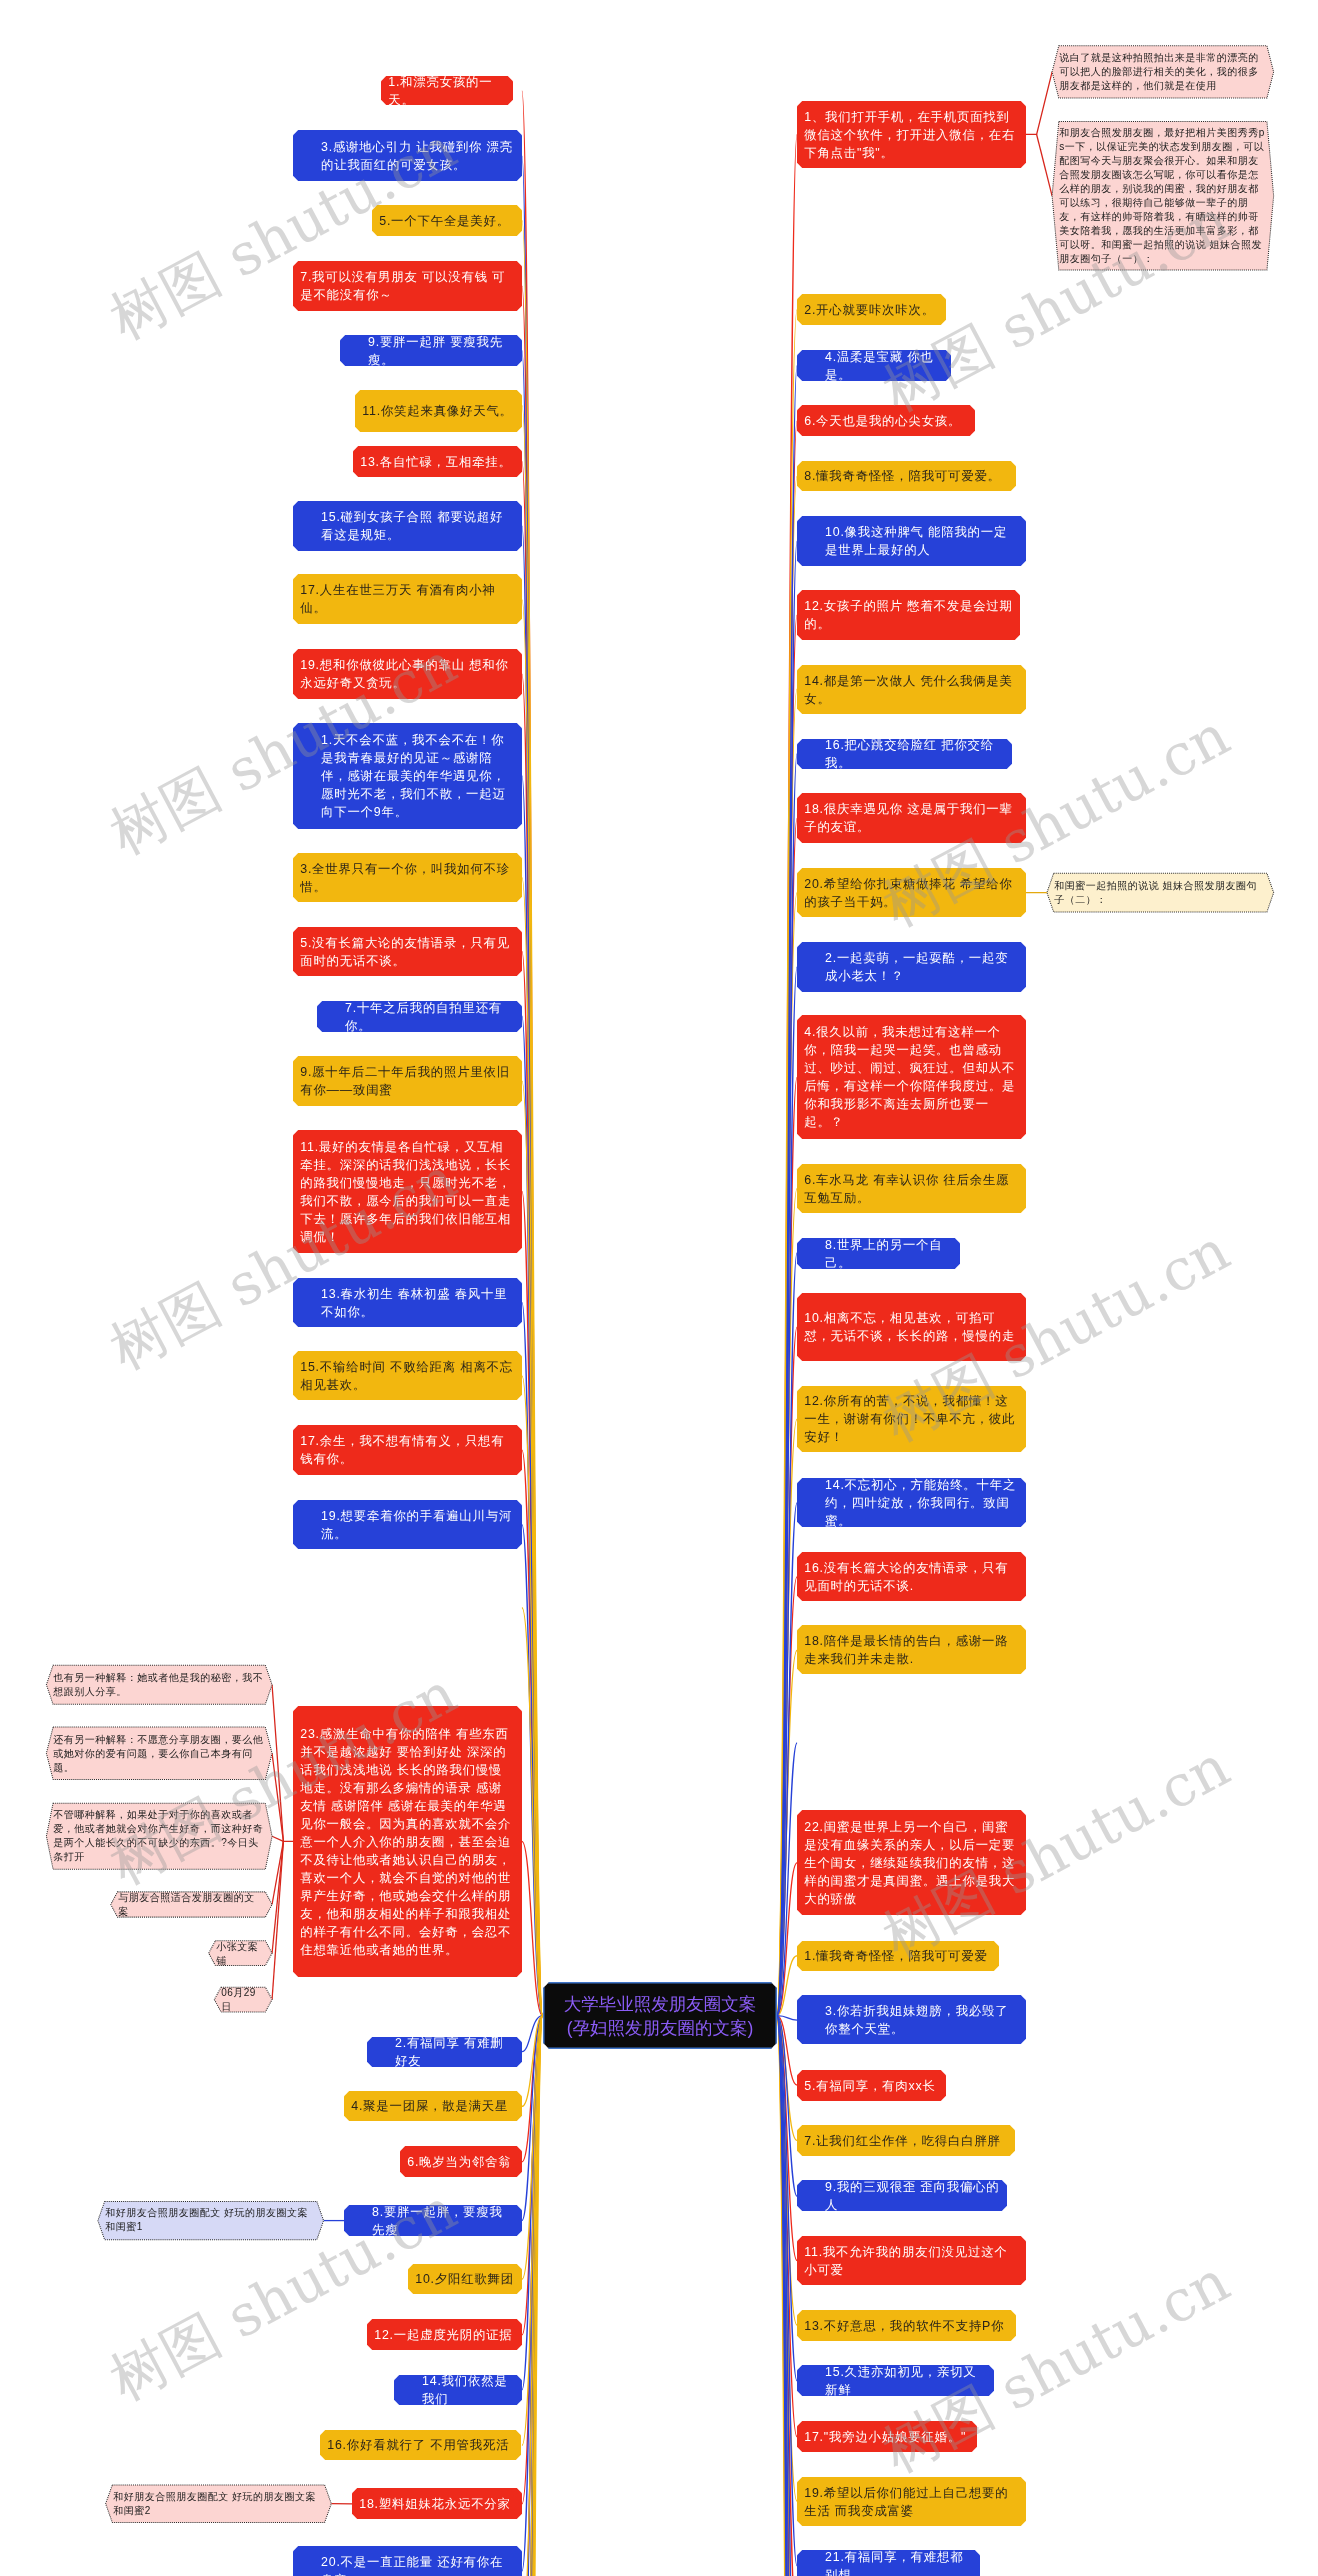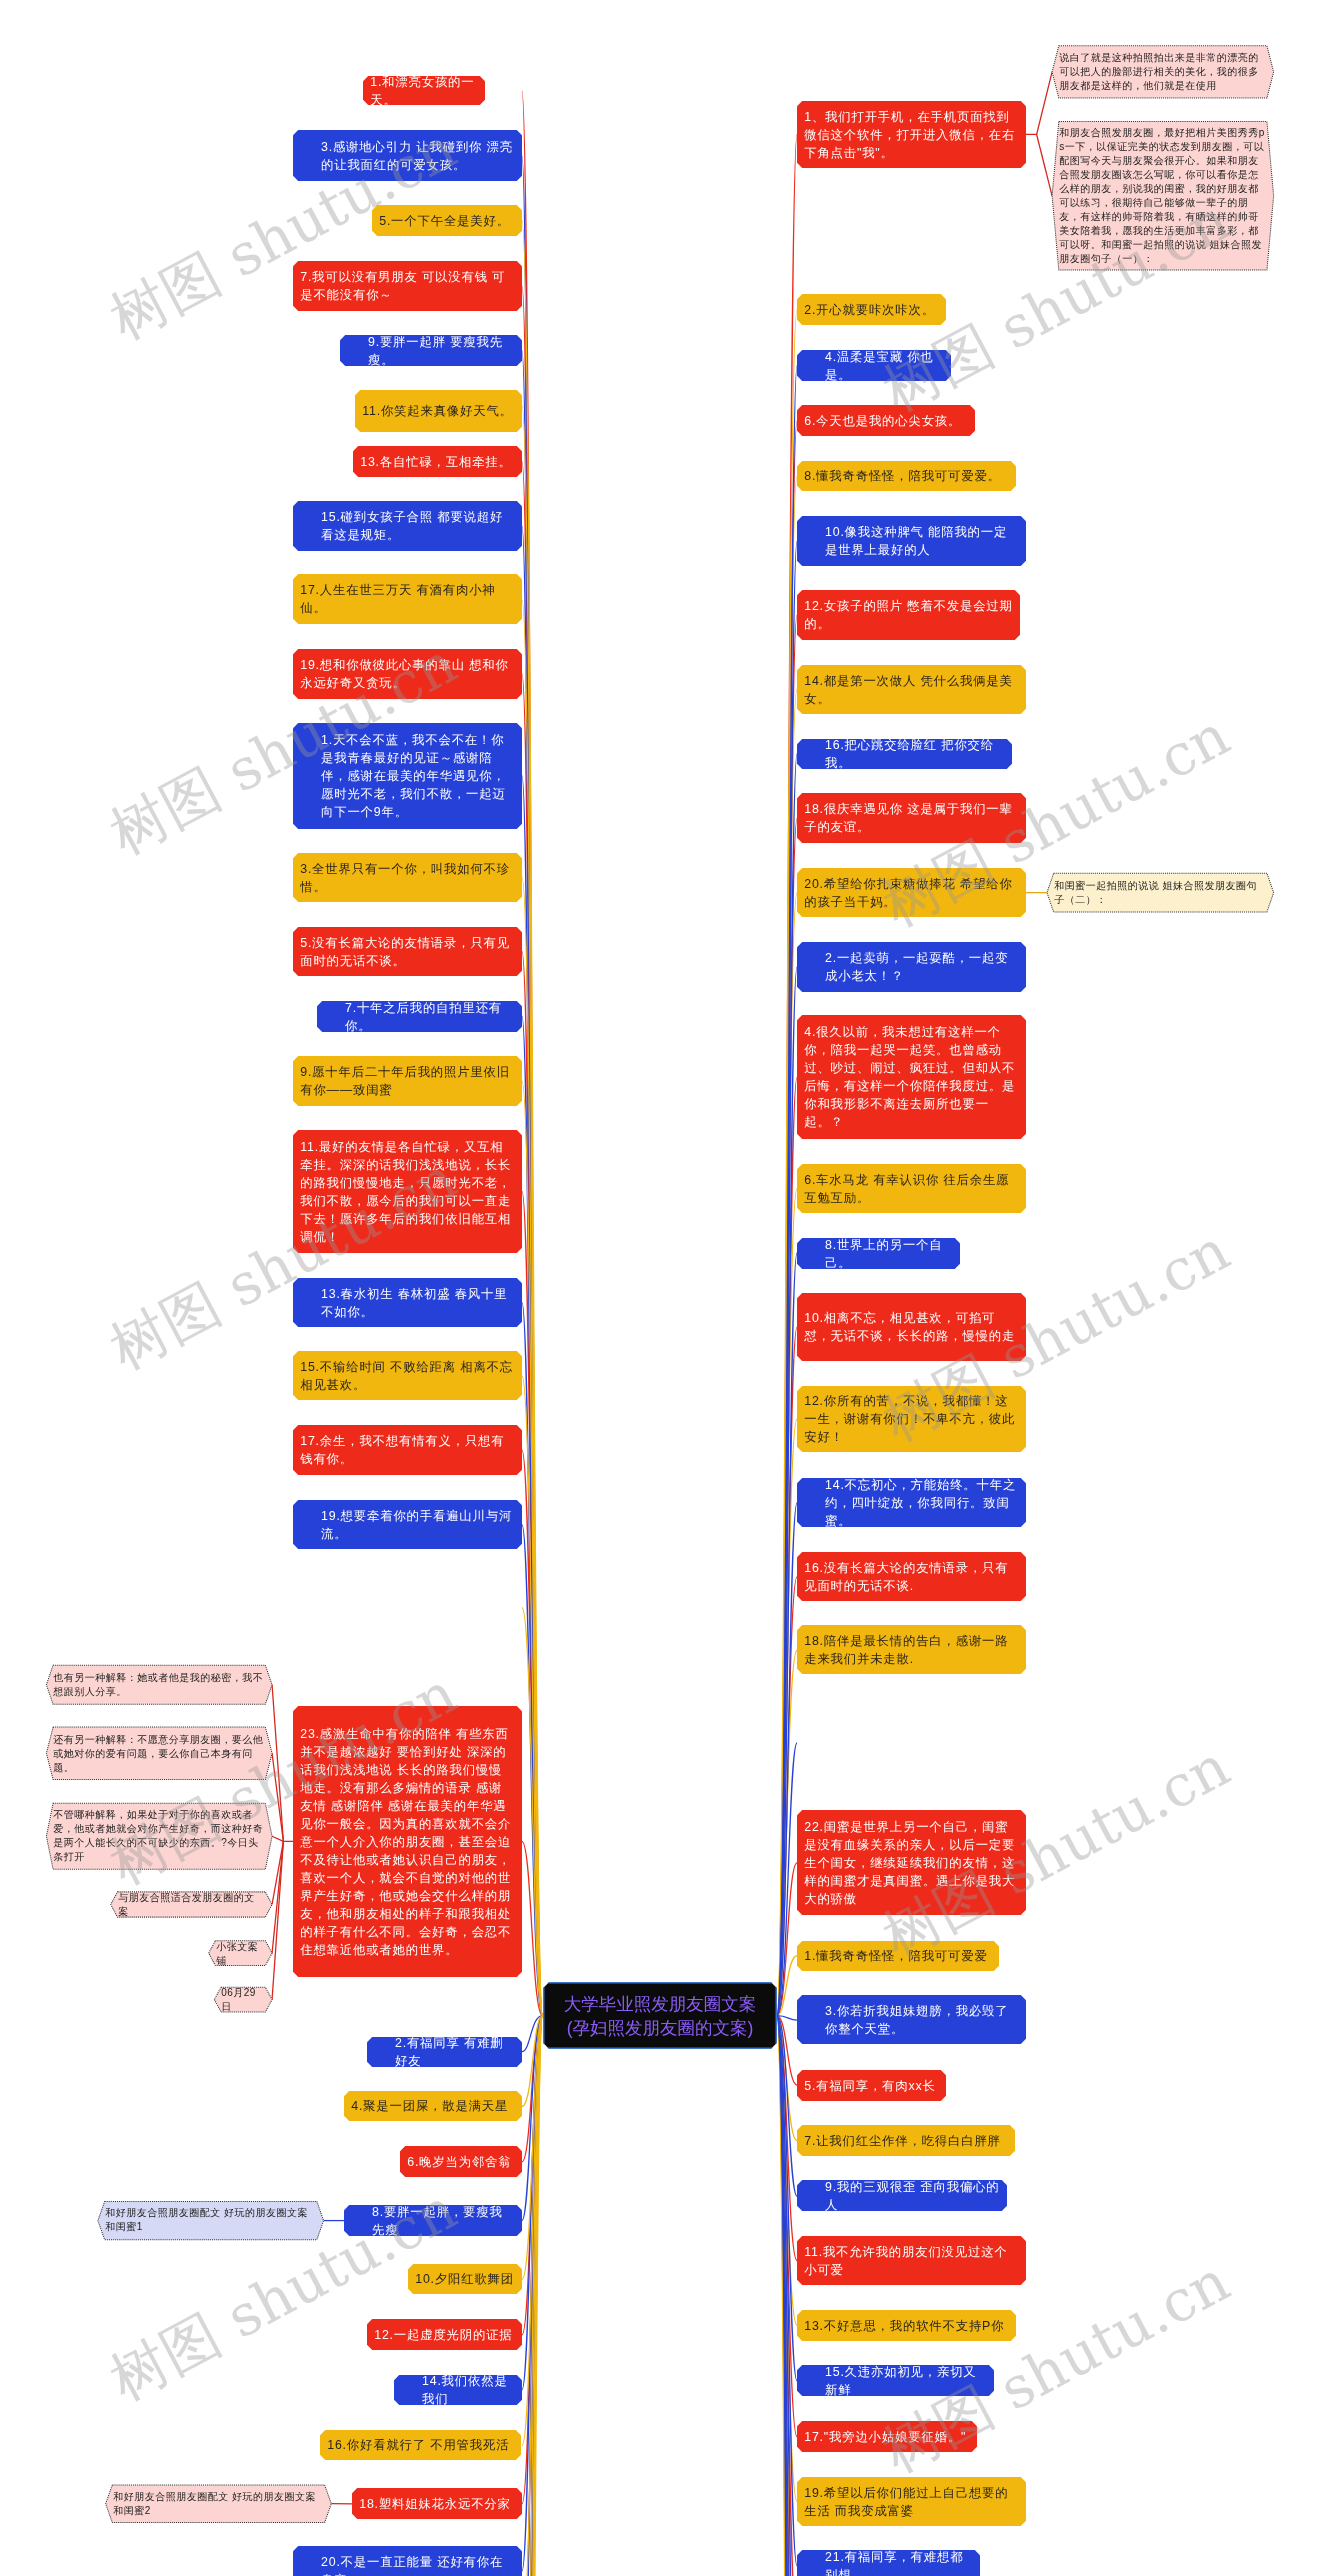--- a/index.html
+++ b/index.html
@@ -176,21 +176,21 @@
     <polygon fill="#fcd5d2" points="429,3857 515,3857 528,3881 515,3905 429,3905 416,3881"></polygon>
     <polygon fill="#d6d9f6" points="203,4273 615,4273 628,4310 615,4347 203,4347 190,4310"></polygon>
     <polygon fill="#fcd5d2" points="218,4823 630,4823 643,4859.5 630,4896 218,4896 205,4859.5"></polygon>
   </g>
 </svg>
 
 <div class="center" style="left:543px;top:1982px;width:234px;height:67px">
   <span>大学毕业照发朋友圈文案(孕妇照发朋友圈的文案)</span>
 </div>
 
-<div class="node red" style="top:76px;left:363px;width:122px;height:29px">
+<div class="node red" style="top:76px;left:381px;width:132px;height:29px">
       <span>1.和漂亮女孩的一天。</span>
     </div>
 <div class="node blue" style="top:130px;left:293px;width:229px;height:51px">
       <span>3.感谢地心引力 让我碰到你 漂亮的让我面红的可爱女孩。</span>
     </div>
 <div class="node yellow" style="top:205px;left:372px;width:150px;height:31px">
       <span>5.一个下午全是美好。</span>
     </div>
 <div class="node red" style="top:261px;left:293px;width:229px;height:50px">
       <span>7.我可以没有男朋友 可以没有钱 可是不能没有你～</span>

